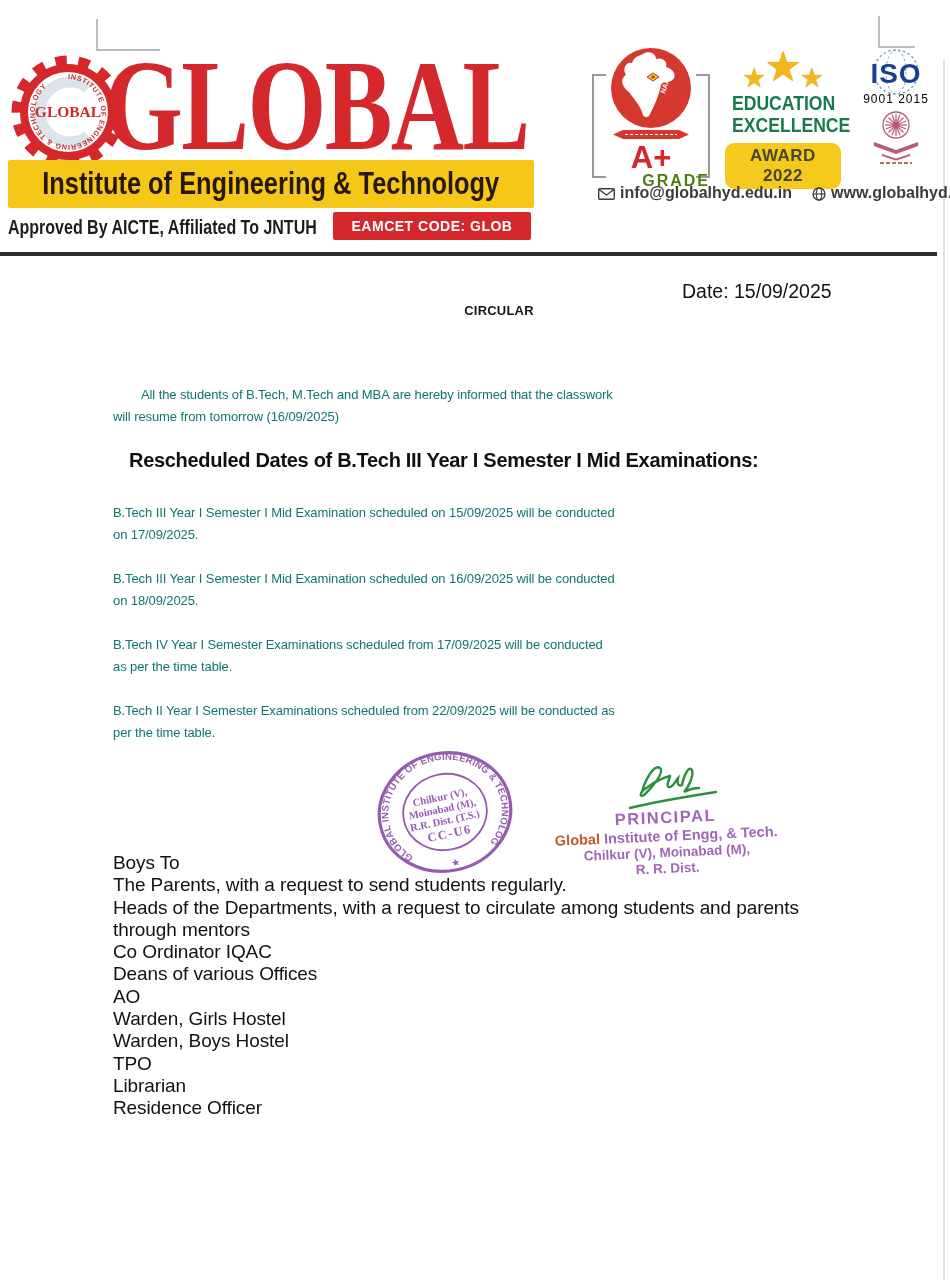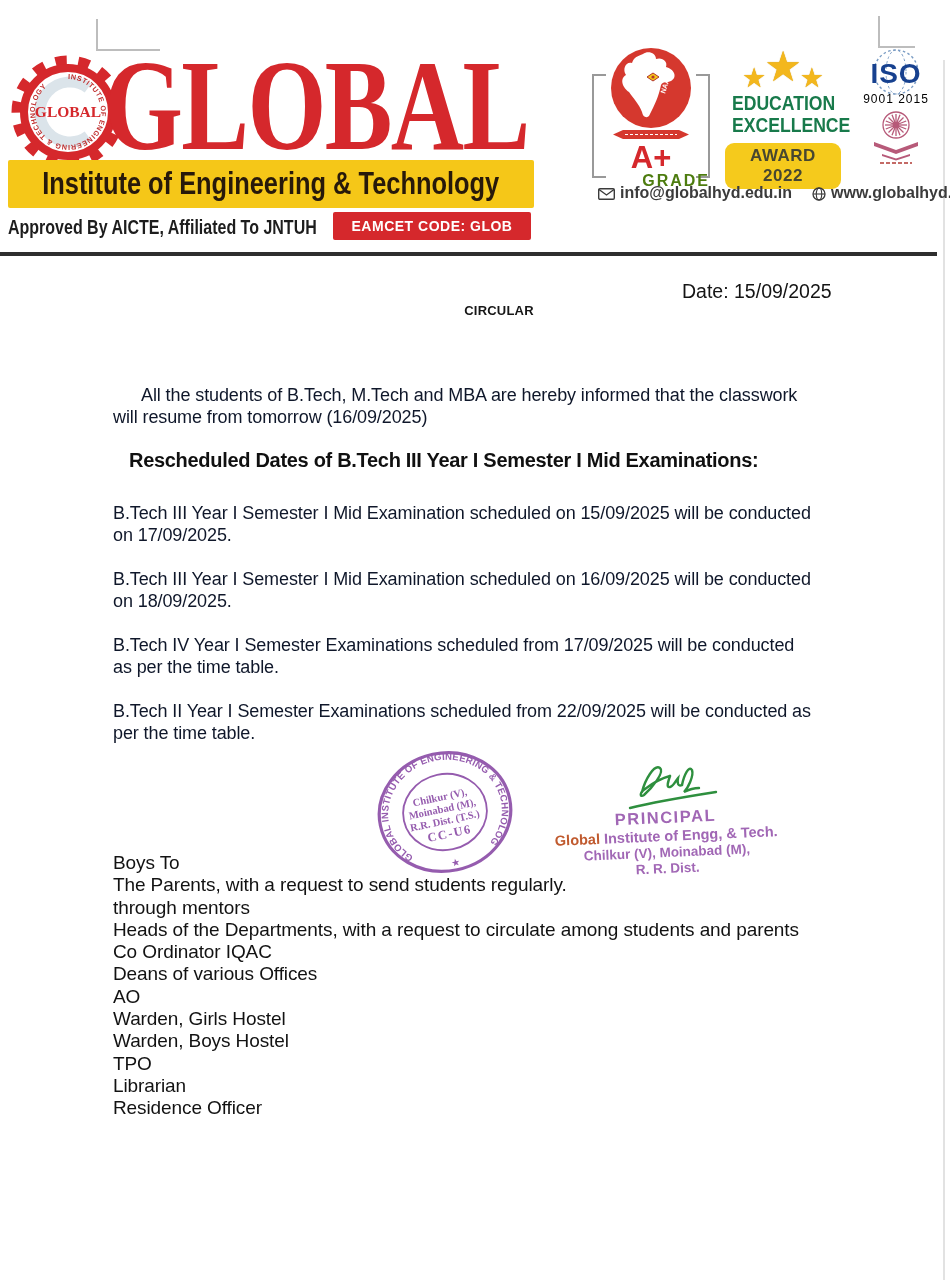--- a/index.html
+++ b/index.html
@@ -54,21 +54,21 @@
            font-weight:bold;font-size:16px;color:#3b3b3b;white-space:nowrap;}
   .contact .ic{display:inline-flex;margin-right:5px;vertical-align:middle;}
 
   
   .divider{left:0;top:252px;width:937px;height:4px;background:#2e2e2e;}
 
   
   .doc-date{left:682px;top:280px;font-size:19.5px;color:#141414;text-align:center;}
   .doc-title{left:113px;top:303px;width:772px;text-align:center;font-weight:bold;font-size:13px;letter-spacing:0.2px;}
   .doc-ref{left:117px;top:335px;font-weight:bold;font-size:19px;text-decoration:underline;}
-  .para{left:113px;font-size:18px;line-height:22px;letter-spacing:-0.1px;color:#0f172a;white-space:nowrap;}
+  .para{left:113px;font-size:13px;line-height:22px;letter-spacing:-0.1px;color:#0f766e;white-space:nowrap;}
   .indent{text-indent:28px;}
   .section-heading{left:113px;top:449px;font-weight:bold;font-size:20px;letter-spacing:-0.3px;white-space:nowrap;color:#101010;margin-left:16px;}
 
   
   .stamp{left:370px;top:748px;width:150px;height:132px;opacity:0.92;}
   
   .signature{left:626px;top:756px;width:96px;height:58px;}
   .principal-block{left:540px;top:808px;width:250px;text-align:center;color:#a167b5;
                    transform:rotate(-2.5deg);transform-origin:center top;}
   .principal-title{font-weight:bold;font-size:16.5px;letter-spacing:1.5px;line-height:19px;}
@@ -253,22 +253,22 @@
   <div class="abs principal-block">
     <div class="principal-title">PRINCIPAL</div>
     <div class="principal-org"><span class="brand">Global</span><span> Institute of Engg, &amp; Tech.</span></div>
     <div class="principal-addr">Chilkur (V), Moinabad (M),</div>
     <div class="principal-addr">R. R. Dist.</div>
   </div>
 
   <div class="abs copy-to">
     <div>Boys To</div>
     <div>The Parents, with a request to send students regularly.</div>
+    <div>Heads of the Departments, with a request to circulate among students and parents</div>
     <div>through mentors</div>
-    <div>Heads of the Departments, with a request to circulate among students and parents</div>
     <div>Co Ordinator IQAC</div>
     <div>Deans of various Offices</div>
     <div>AO</div>
     <div>Warden, Girls Hostel</div>
     <div>Warden, Boys Hostel</div>
     <div>TPO</div>
     <div>Librarian</div>
     <div>Residence Officer</div>
   </div>
 

